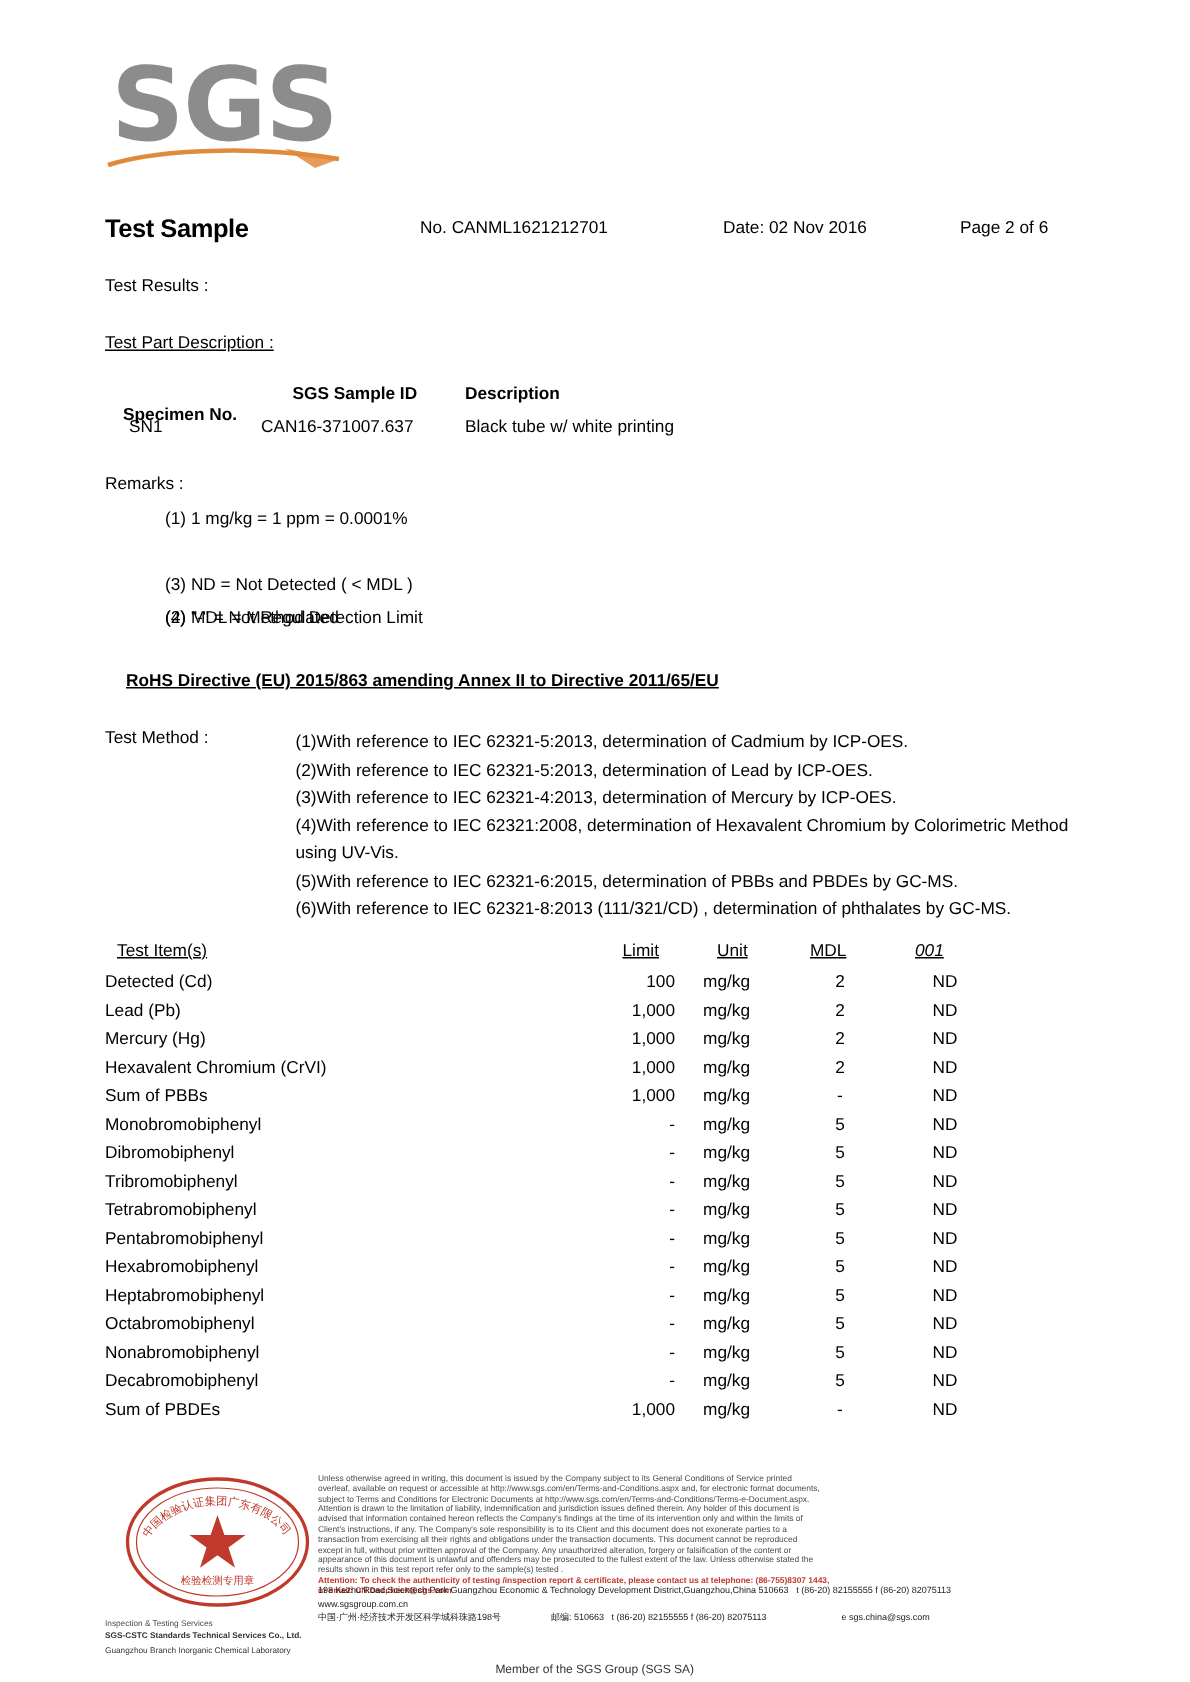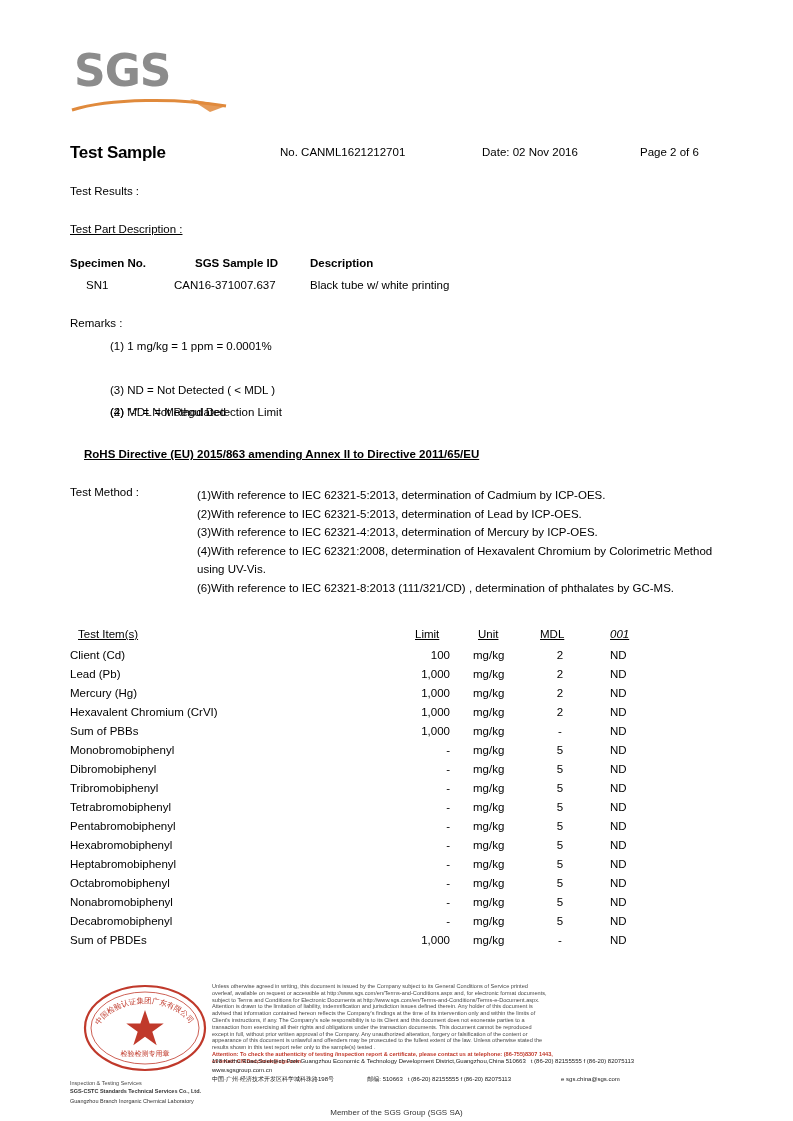--- a/index.html
+++ b/index.html
@@ -24,21 +24,21 @@
   .logo-wrap {
     position: absolute;
     left: 70px;
     top: 34px;
     width: 170px;
     height: 80px;
   }
   .logo-text {
     font-family: "DejaVu Sans", sans-serif;
     font-weight: bold;
-    font-size: 44px;
+    font-size: 68px;
     letter-spacing: -1px;
     color: #8c8c8c;
     line-height: 58px;
     margin: 8px 0 0 4px;
     display: block;
   }
   .logo-swoosh {
     position: absolute;
     left: 0;
     top: 62px;
@@ -82,21 +82,21 @@
   }
   .u { text-decoration: underline; }
   .b { font-weight: bold; }
 
   .results-label { position:absolute; left:70px; top:185px; font-size:11.5px; }
   .tpd { position:absolute; left:70px; top:223px; font-size:11.5px; }
 
   .spec-table { position:absolute; left:70px; top:257px; width:560px; }
   .spec-head, .spec-row { position:relative; height:22px; font-size:11.5px; }
   .spec-head span { font-weight:bold; }
-  .c1 { position:absolute; left:0px; }
+  .c1 { position:absolute; left:12px;margin-top:14px; }
   .c1v { position:absolute; left:16px; }
   .c2 { position:absolute; left:125px; }
   .c2v { position:absolute; left:104px; }
   .c3 { position:absolute; left:240px; }
   .c3v { position:absolute; left:240px; }
 
   .remarks { position:absolute; left:70px; top:317px; font-size:11.5px; }
   .remark-item { position:absolute; left:110px; font-size:11.5px; }
 
   .rohs-title { position:absolute; left:70px; top:448px; font-size:11.5px; font-weight:bold; text-decoration:underline;padding-left:14px; }
@@ -104,23 +104,23 @@
   .tm-label { position:absolute; left:70px; top:486px; font-size:11.5px; }
   .tm-lines { position:absolute; left:197px; top:486px; width:530px; font-size:11.5px; line-height:18.5px; }
 
   
   .res-table { position:absolute; left:70px; top:628px; width:620px; font-size:11.5px; }
   .res-head { position:relative; height:21px; font-weight:normal; }
   .res-head .h { position:absolute; text-decoration:underline; }
   .res-row { position:relative; height:19px; }
   .col-item { position:absolute; left:0px; }
   .col-limit { position:absolute; left:320px; width:60px; text-align:right; }
-  .col-unit  { position:absolute; left:403px; width:50px; text-align:left; }
+  .col-unit  { position:absolute; left:380px; width:50px; text-align:right; }
   .col-mdl   { position:absolute; left:475px; width:30px; text-align:center; }
-  .col-001   { position:absolute; left:540px; width:40px; text-align:left; }
+  .col-001   { position:absolute; left:540px; width:40px; text-align:center; }
   .h-item { left:8px; }
   .h-limit { left:345px; }
   .h-unit { left:408px; }
   .h-mdl { left:470px; }
   .h-001 { left:540px; font-style:italic; }
 
   
   .footer {
     position:absolute;
     left:0; top:975px;
@@ -195,34 +195,35 @@
   <div class="remark-item" style="top:406px;">(4) "-" = Not Regulated</div>
 
   <div class="rohs-title">RoHS Directive (EU) 2015/863 amending Annex II to Directive 2011/65/EU</div>
 
   <div class="tm-label">Test Method :</div>
   <div class="tm-lines">
     <div>(1)With reference to IEC 62321-5:2013, determination of Cadmium by ICP-OES.</div>
     <div>(2)With reference to IEC 62321-5:2013, determination of Lead by ICP-OES.</div>
     <div>(3)With reference to IEC 62321-4:2013, determination of Mercury by ICP-OES.</div>
     <div>(4)With reference to IEC 62321:2008, determination of Hexavalent Chromium by Colorimetric Method using UV-Vis.</div>
+    <div>(5)With reference to IEC 62321-6:2015, determination of PBBs and PBDEs by GC-MS.</div>
     <div>(6)With reference to IEC 62321-8:2013 (111/321/CD) , determination of phthalates by GC-MS.</div>
   </div>
 
   <div class="res-table">
     <div class="res-head">
       <span class="h h-item">Test Item(s)</span>
       <span class="h h-limit">Limit</span>
       <span class="h h-unit">Unit</span>
       <span class="h h-mdl">MDL</span>
       <span class="h h-001">001</span>
     </div>
 
     <div class="res-row">
-      <span class="col-item">Client (Cd)</span>
+      <span class="col-item">Detected (Cd)</span>
       <span class="col-limit">100</span>
       <span class="col-unit">mg/kg</span>
       <span class="col-mdl">2</span>
       <span class="col-001">ND</span>
     </div>
     <div class="res-row">
       <span class="col-item">Lead (Pb)</span>
       <span class="col-limit">1,000</span>
       <span class="col-unit">mg/kg</span>
       <span class="col-mdl">2</span>

